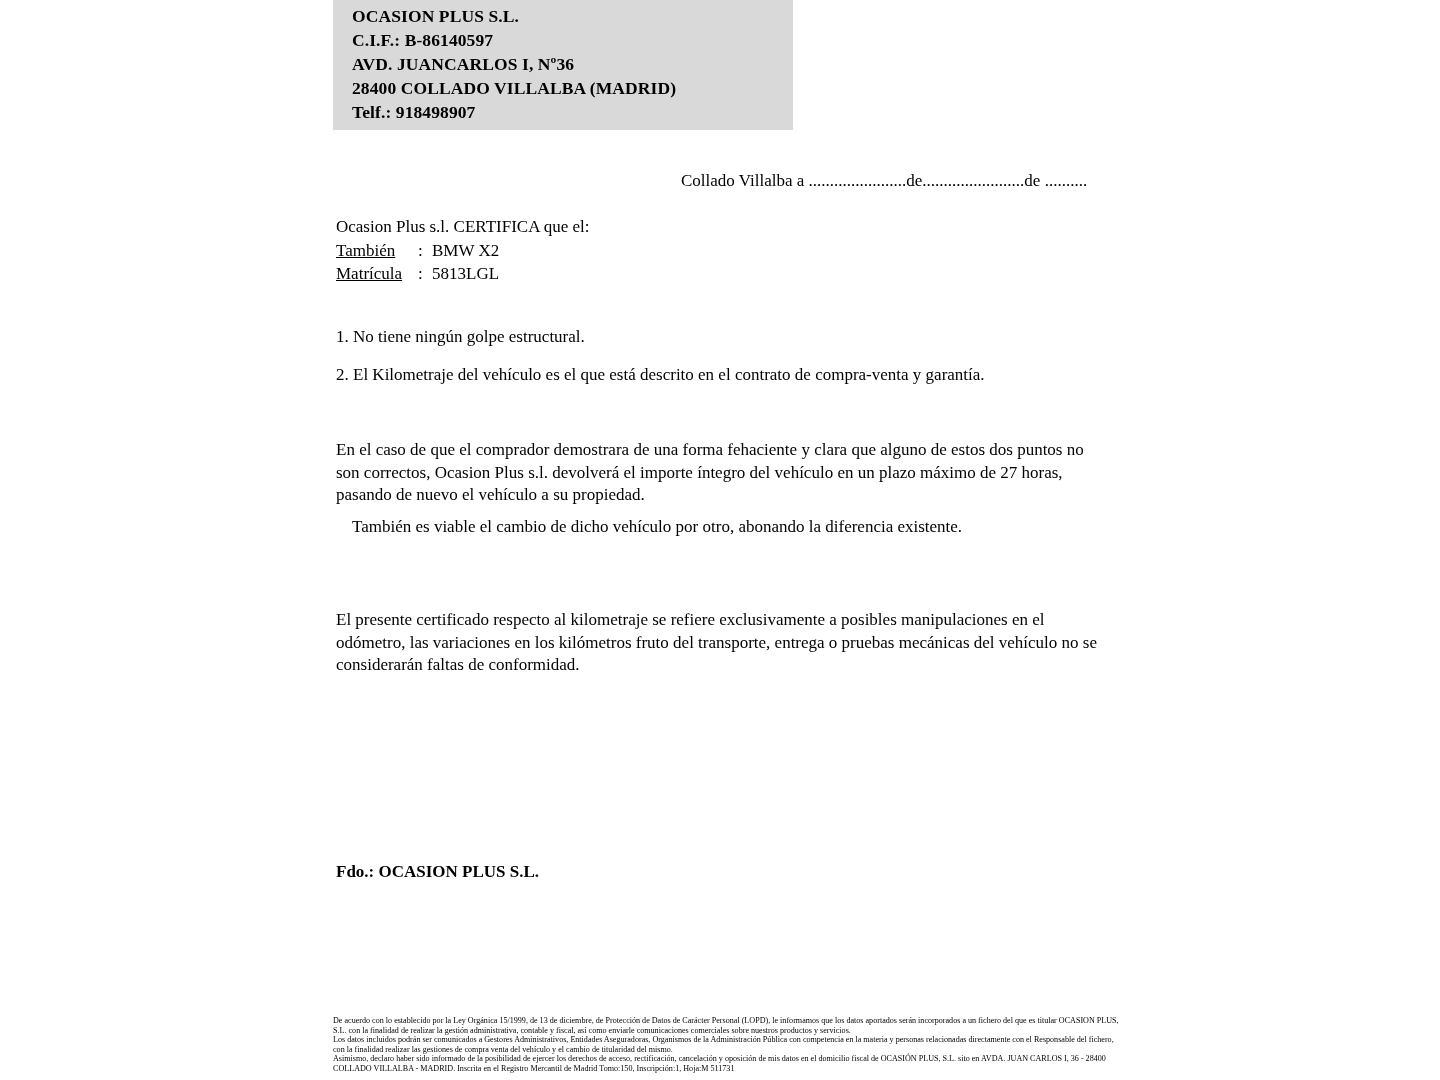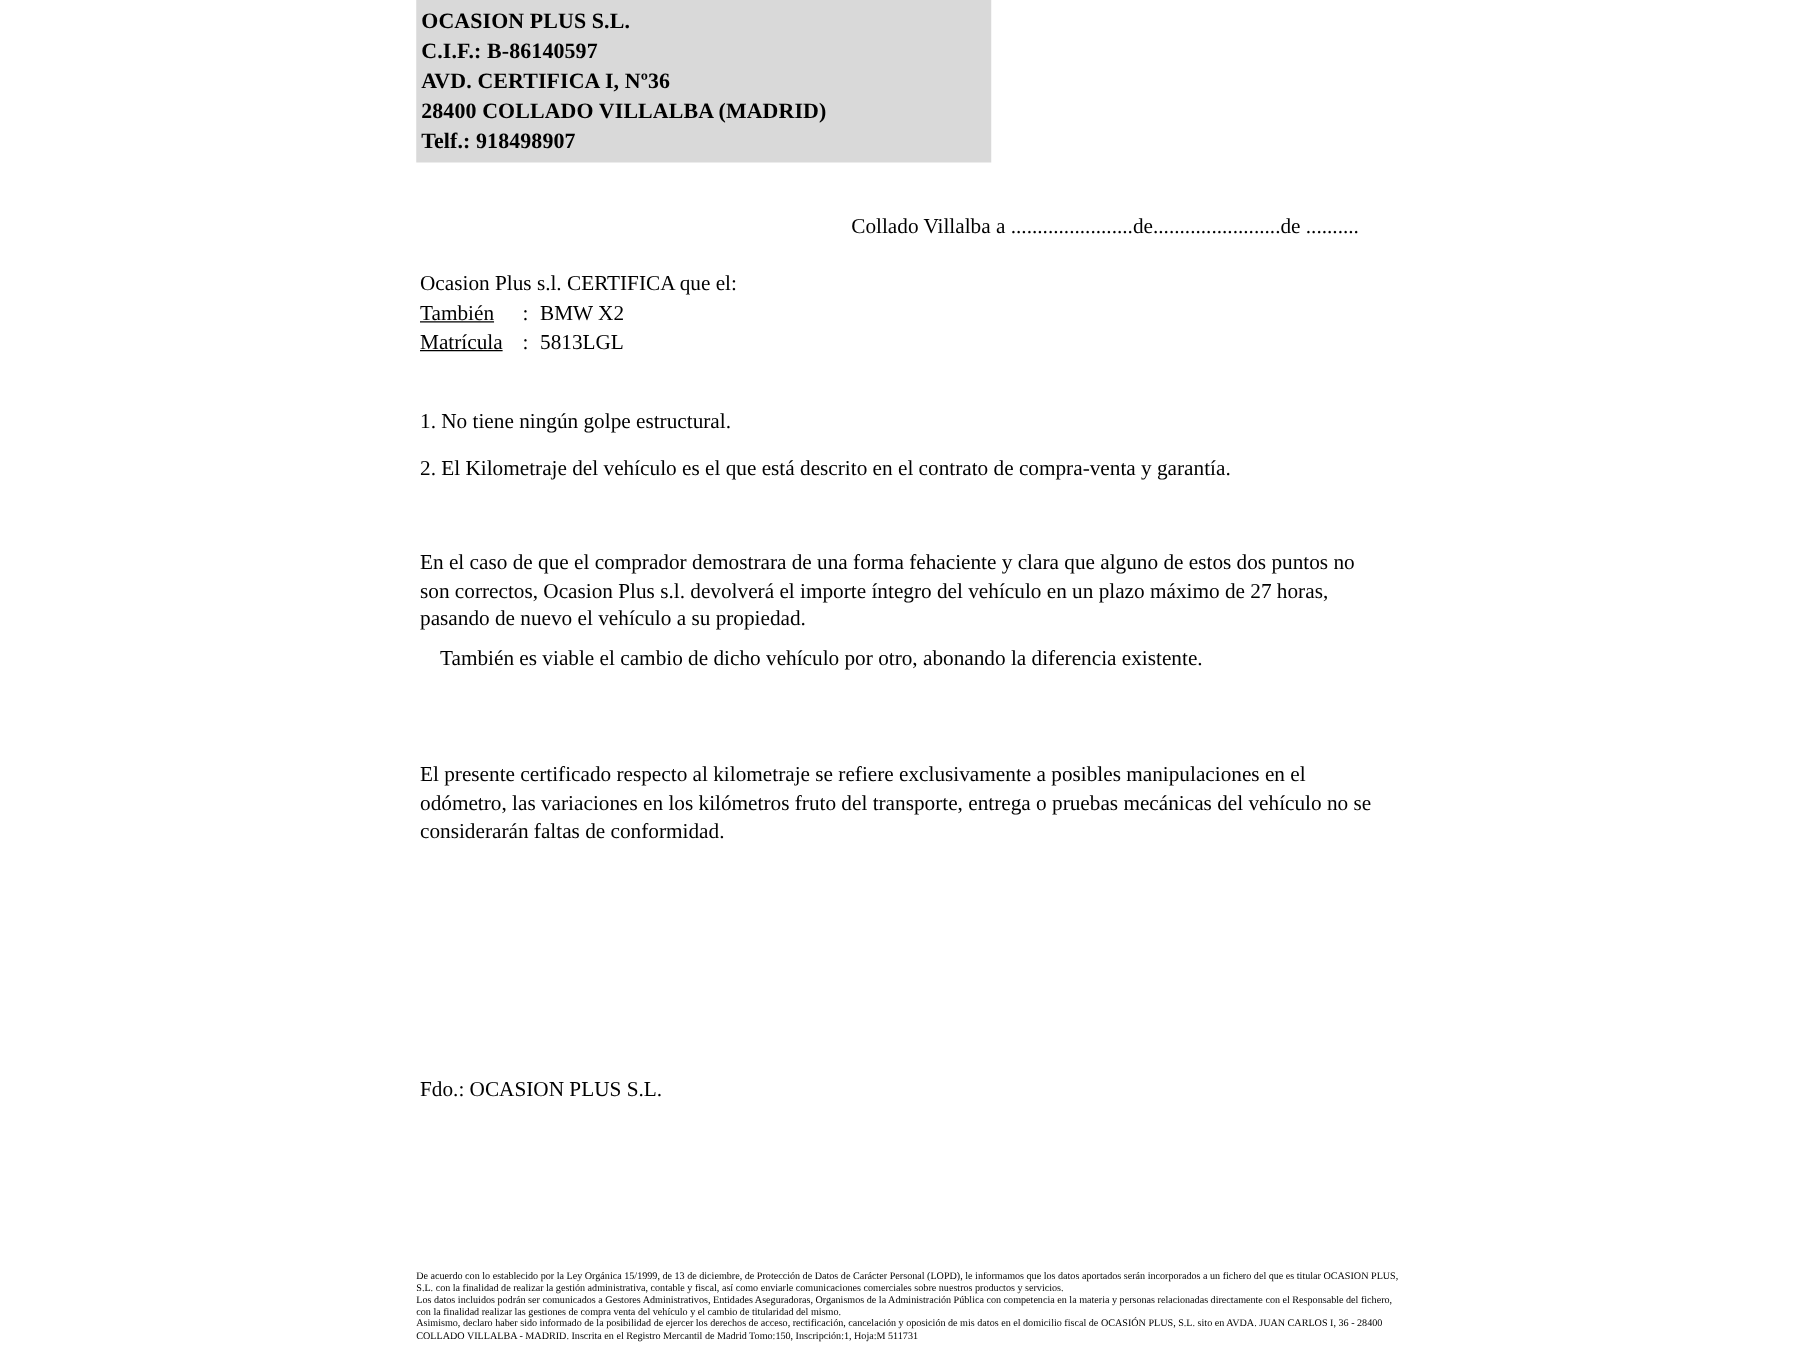--- a/index.html
+++ b/index.html
@@ -23,21 +23,21 @@
     width: 1440px;
     height: 1080px;
   }
 
   
   .letterhead {
     position: absolute;
     left: 333px;
     top: 0px;
     width: 460px;
-    padding: 4px 0 6px 4px;
+    padding: 4px 0 6px 19px;
     background: #d9d9d9;
     box-sizing: border-box;
   }
   .letterhead .line {
     font-weight: bold;
     font-size: 17.5px;
     line-height: 24px;
     letter-spacing: 0.1px;
     white-space: nowrap;
   }
@@ -103,20 +103,21 @@
   .para-3 { top: 555px; }
   .para-4 { top: 609px; }
 
   
   .signature {
     position: absolute;
     left: 336px;
     top: 862px;
     font-size: 17px;
     white-space: nowrap;
+    font-weight: bold;
   }
 
   
   .legal {
     position: absolute;
     left: 333px;
     top: 1016px;
     width: 790px;
     font-size: 8.1px;
     line-height: 9.6px;
@@ -127,21 +128,21 @@
   }
 </style>
 </head>
 <body>
 
 <div class="page">
 
   <div class="letterhead">
     <div class="line">OCASION PLUS S.L.</div>
     <div class="line">C.I.F.: B-86140597</div>
-    <div class="line">AVD. CERTIFICA I, Nº36</div>
+    <div class="line">AVD. JUANCARLOS I, Nº36</div>
     <div class="line">28400 COLLADO VILLALBA (MADRID)</div>
     <div class="line">Telf.: 918498907</div>
   </div>
 
   <div class="date-line">Collado Villalba a .......................de........................de ..........</div>
 
   <div class="certifica">
     <div class="intro">Ocasion Plus s.l. CERTIFICA que el:</div>
     <div class="kv">
       <span class="k">También</span>

